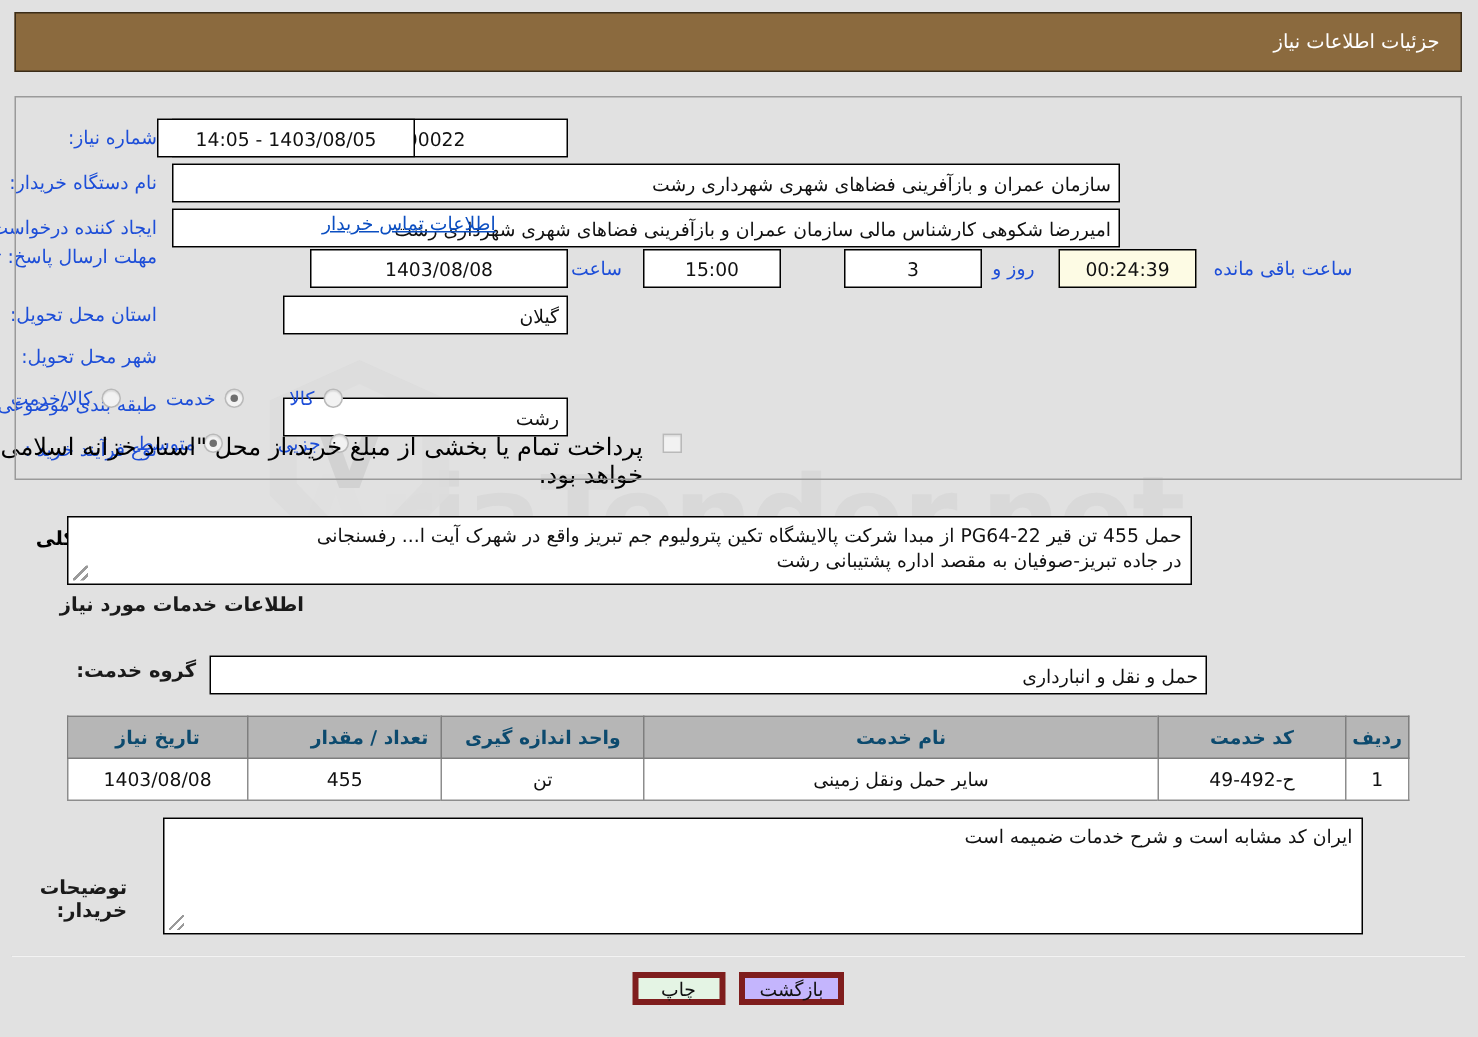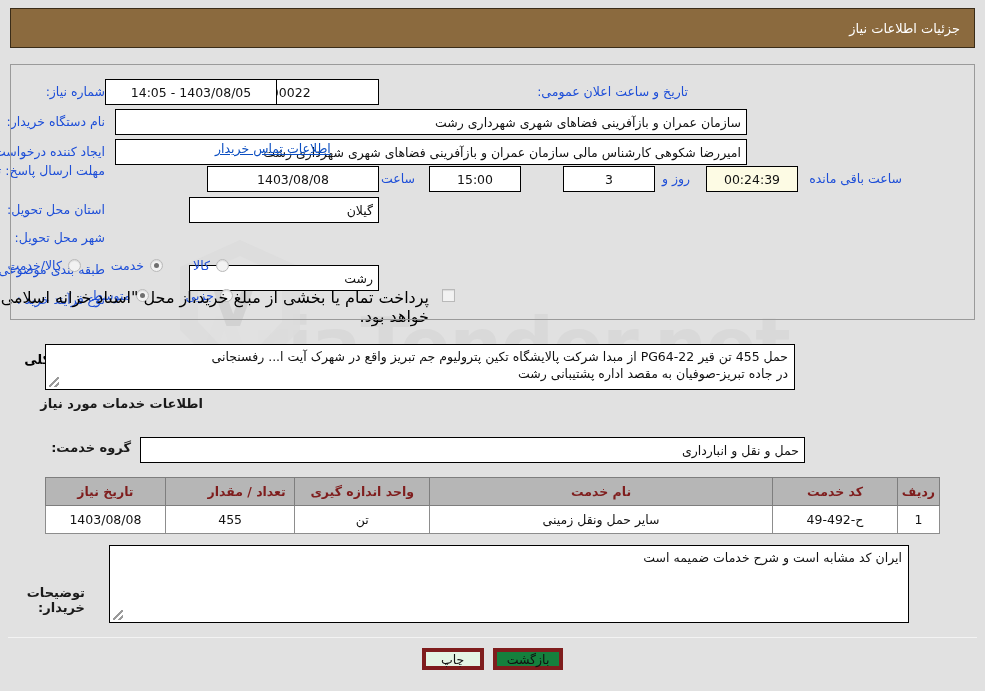--- a/index.html
+++ b/index.html
@@ -103,38 +103,38 @@
   }
 
   .section-title { position: absolute; font-weight: bold; font-size: 13px; color: #1a1a1a; }
 
   
   .tbl {
     position: absolute; left: 45px; top: 477px; width: 895px;
     border-collapse: collapse; font-size: 12.5px; background: #fff;
   }
   .tbl th {
-    background: #b6b6b6; border: 1px solid #7e7e7e; color: #7f1d1d;
+    background: #b6b6b6; border: 1px solid #7e7e7e; color: #0c4a6e;
     font-weight: bold; height: 28px; font-size: 12.5px; padding: 0 4px;
   }
   .tbl td {
     background: #fff; border: 1px solid #8d8d8d; color: #111;
     height: 28px; text-align: center; padding: 0 4px;
   }
 
   
   .divider { position: absolute; left: 8px; top: 637px; width: 969px; height: 1px; background: #b3b3b3; border-bottom: 1px solid #f3f3f3; }
   .btns { position: absolute; left: 0; top: 648px; width: 985px; display: flex; justify-content: center; gap: 9px; }
   .btn {
     border: 4px solid #7f1d1d; font-size: 12.5px; height: 22px; min-width: 62px;
     display: flex; align-items: center; justify-content: center; cursor: pointer;
     color: #111; padding: 0 10px;
   }
   .btn-print { background: #e4f4e4; }
-  .btn-back { background: #15803d; }
+  .btn-back { background: #c4b5fd; }
 </style>
 </head>
 <body>
 
 <div class="page">
 
   <div class="watermark">
     <div class="wm-shield"></div>
     <div class="wm-v">V</div>
     <div class="wm-text">AriaTender.net</div>
@@ -144,23 +144,20 @@
     <div class="header-title">جزئیات اطلاعات نیاز</div>
   </div>
 
   <div class="panel"></div>
 
   <div class="row" style="right:880px; top:80px;">
     <span class="lbl">شماره نیاز:</span>
   </div>
   <div class="fld center" style="position:absolute; right:606px; top:79px; width:264px;">1103090718000022</div>
 
-  <div class="row" style="right:297px; top:80px;">
-    <span class="lbl">تاریخ و ساعت اعلان عمومی:</span>
-  </div>
 
   <div class="fld center" style="position:absolute; left:105px; top:79px; width:172px;">1403/08/05 - 14:05</div>
 
   <div class="row" style="right:880px; top:110px;">
     <span class="lbl">نام دستگاه خریدار:</span>
   </div>
   <div class="fld right" style="position:absolute; right:238px; top:109px; width:632px;">سازمان عمران و بازآفرینی فضاهای شهری شهرداری رشت</div>
 
   <div class="row" style="right:880px; top:140px;">
     <span class="lbl">ایجاد کننده درخواست:</span>

